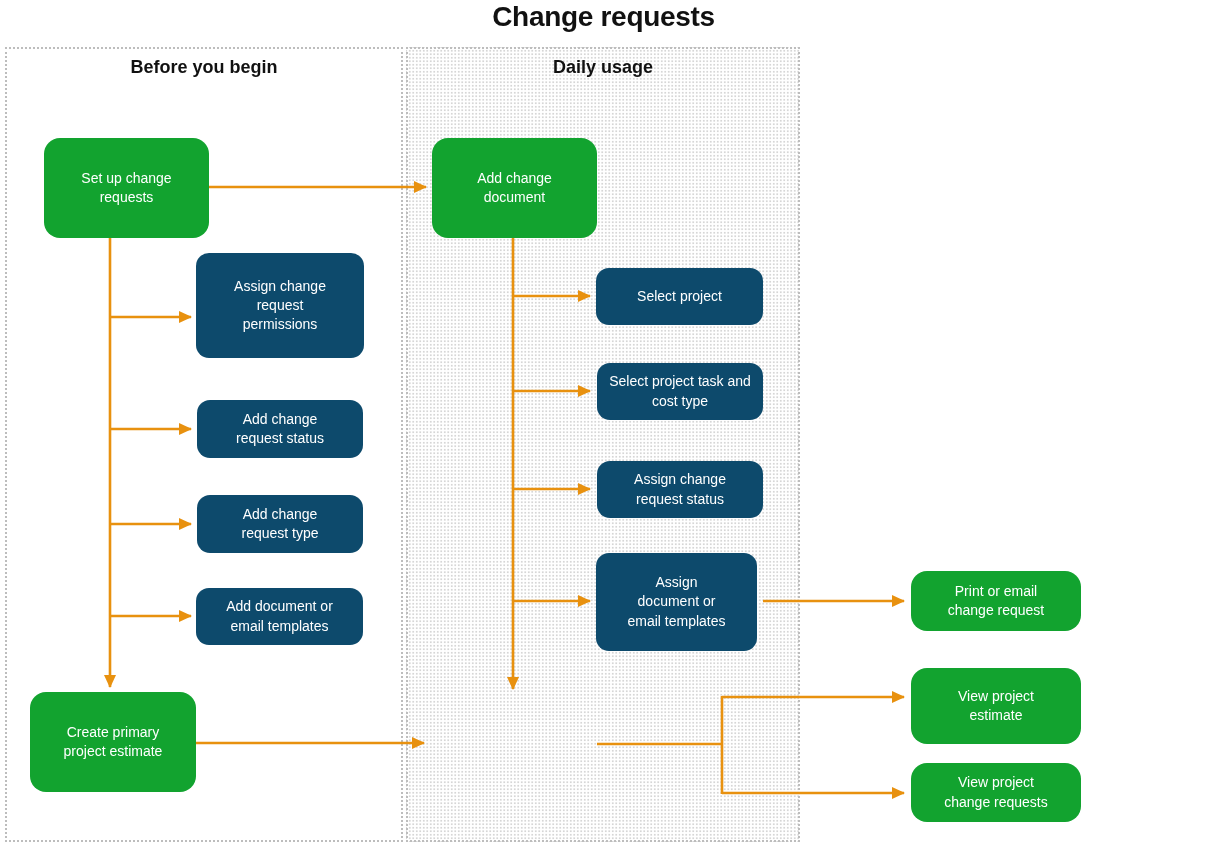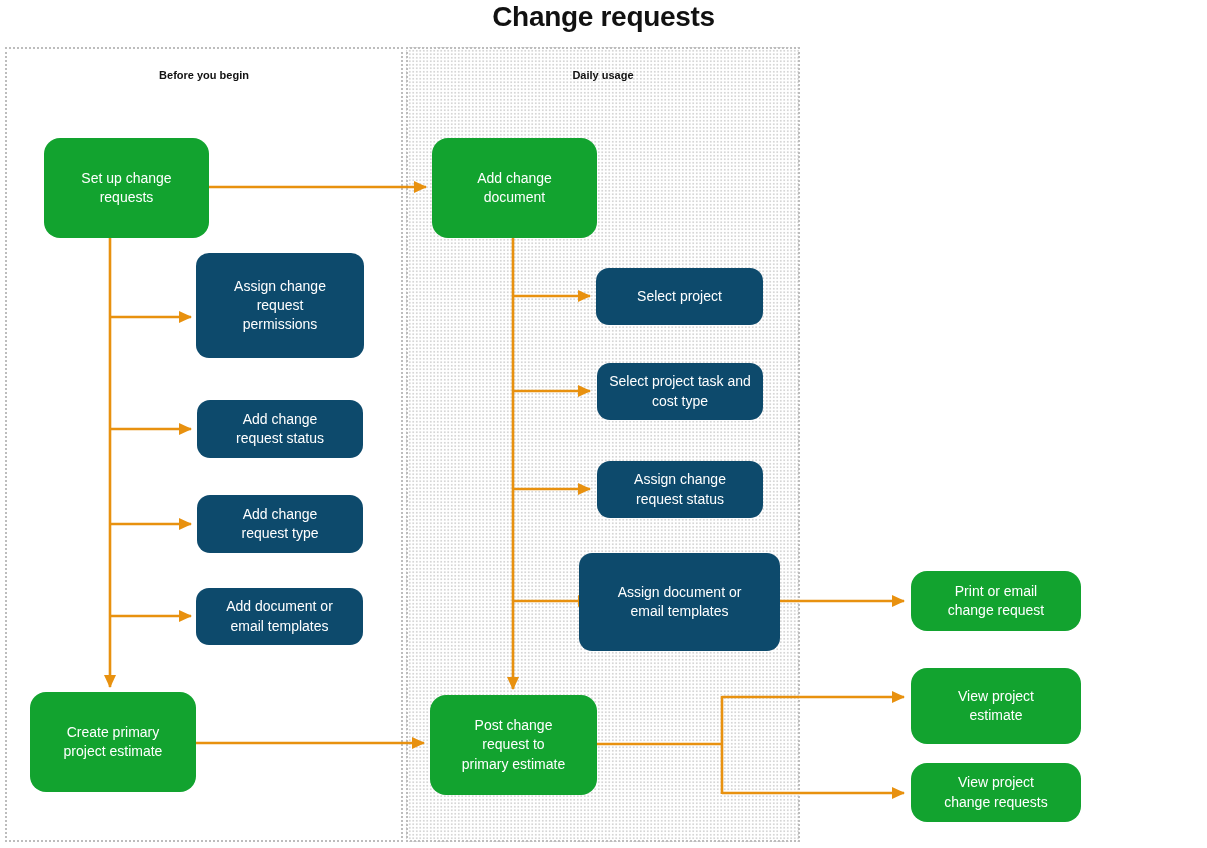--- a/index.html
+++ b/index.html
@@ -18,42 +18,42 @@
   .col.stippled{
     background-color:#fff;
     background-image:radial-gradient(circle, var(--stipple,#d6d6d6) 1px, transparent 1.1px);
     background-size:3.5px 3.5px;
   }
   .col-before{left:5px;width:398px;}
   .col-daily{left:406px;width:394px;}
   .col-output{left:803px;width:400px;}
 
   .col-header{
-    margin-top:20px;text-align:center;font-size:11px;font-weight:700;color:var(--ink,#111);
+    margin-top:8px;text-align:center;font-size:18px;font-weight:700;color:var(--ink,#111);
   }
 
   .node{
     position:absolute;display:flex;align-items:center;justify-content:center;
     text-align:center;color:#ffffff;font-size:14px;line-height:1.36;
     box-sizing:border-box;padding:4px 30px;
   }
   .node.green{background:var(--green,#12A32F);border-radius:16px;}
   .node.blue{background:var(--navy,#0D4A6C);border-radius:13px;}
 
   .n0{left:44px;top:138px;width:165px;height:100px;}
   .n1{left:196px;top:253px;width:168px;height:105px;}
   .n2{left:197px;top:400px;width:166px;height:58px;}
   .n3{left:197px;top:495px;width:166px;height:58px;}
   .n4{left:196px;top:588px;width:167px;height:57px;padding:4px 16px;}
   .n5{left:30px;top:692px;width:166px;height:100px;padding:4px 20px;}
   .n6{left:432px;top:138px;width:165px;height:100px;padding:4px 34px;}
   .n7{left:596px;top:268px;width:167px;height:57px;padding:4px 12px;}
   .n8{left:597px;top:363px;width:166px;height:57px;padding:4px 12px;}
   .n9{left:597px;top:461px;width:166px;height:57px;}
-  .n10{left:579px;top:553px;width:201px;height:98px;padding:4px 28px;}
+  .n10{left:596px;top:553px;width:161px;height:98px;padding:4px 28px;}
   .n11{left:430px;top:695px;width:167px;height:100px;padding:4px 28px;}
   .n12{left:911px;top:571px;width:170px;height:60px;}
   .n13{left:911px;top:668px;width:170px;height:76px;}
   .n14{left:911px;top:763px;width:170px;height:59px;}
 
   svg.flow{position:absolute;left:0;top:0;pointer-events:none;}
   svg.flow line{stroke:var(--orange,#E8910F);stroke-width:2.6;}
   svg.flow .ah{fill:var(--orange,#E8910F);}
 </style>
 </head>
@@ -121,23 +121,20 @@
   </div>
   <div class="node blue n8">
     <span>Select project task and cost type</span>
   </div>
   <div class="node blue n9">
     <span>Assign change request status</span>
   </div>
   <div class="node blue n10">
     <span>Assign document or email templates</span>
   </div>
-  <div class="node green n11">
-    <span>Post change request to primary estimate</span>
-  </div>
   <div class="node green n12">
     <span>Print or email change request</span>
   </div>
   <div class="node green n13">
     <span>View project estimate</span>
   </div>
   <div class="node green n14">
     <span>View project change requests</span>
   </div>
 

